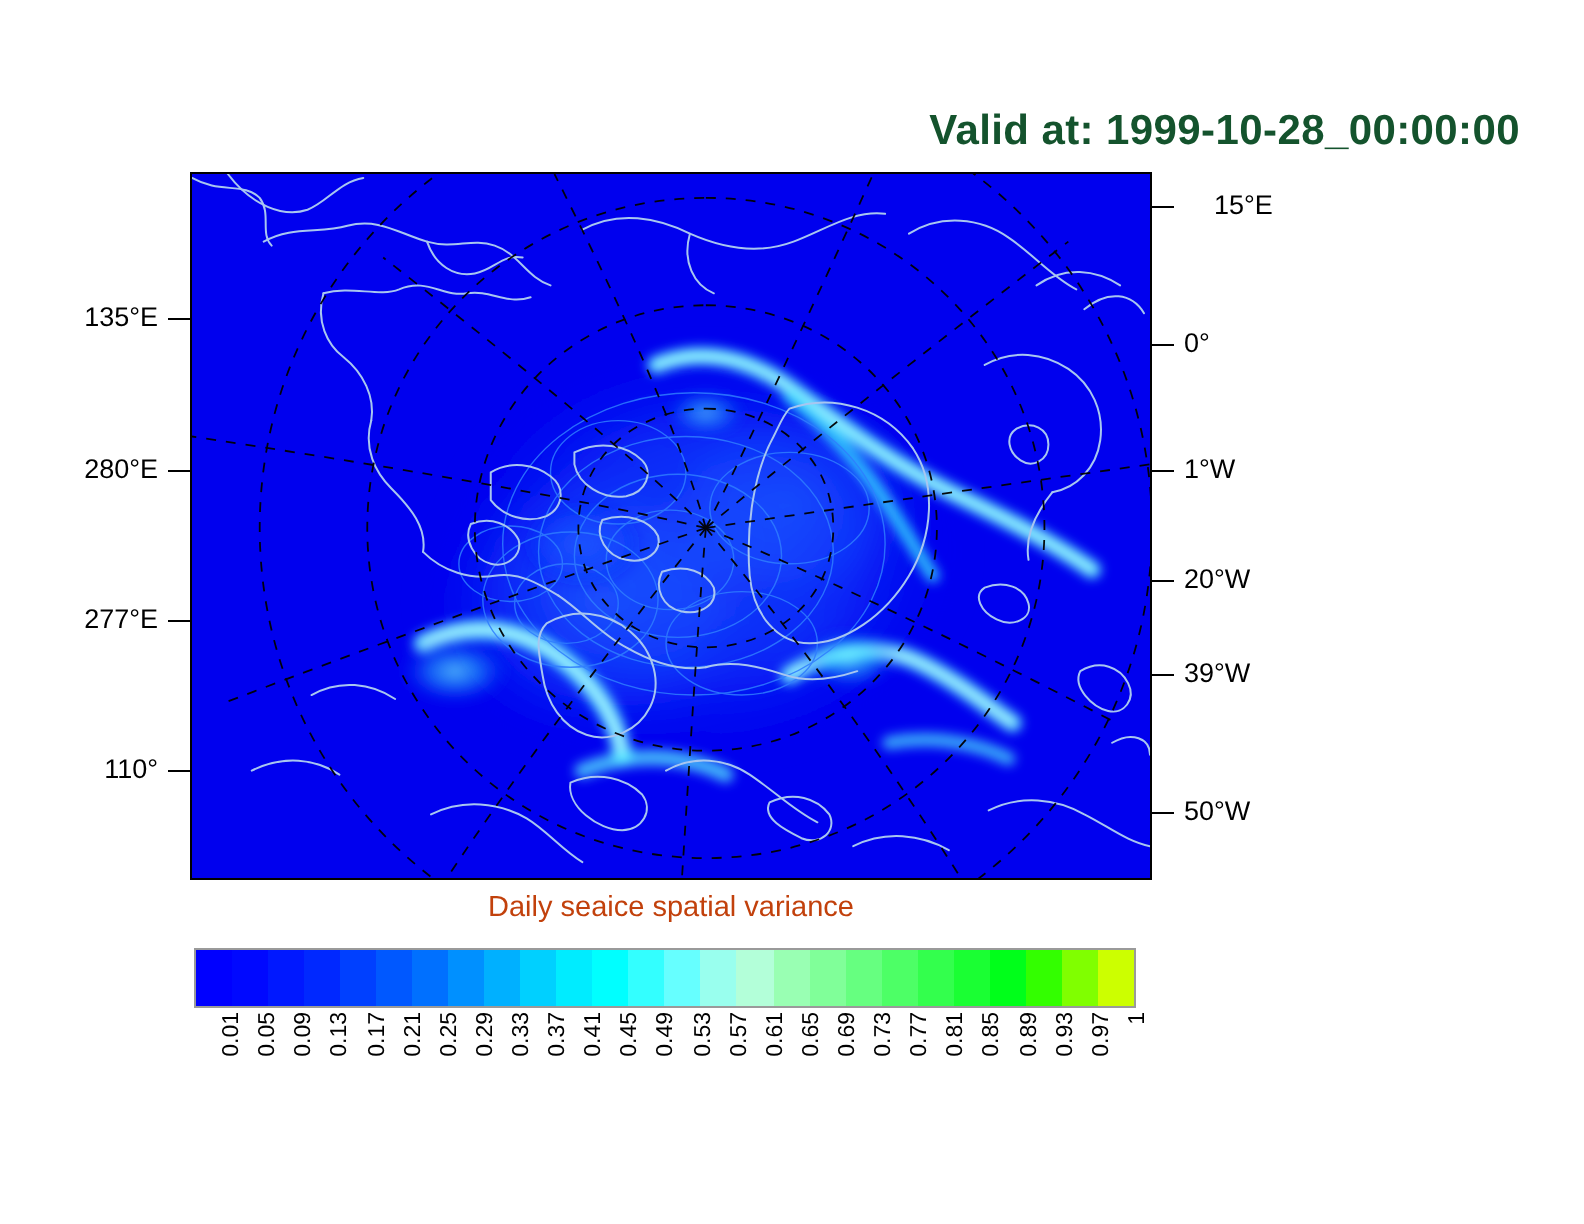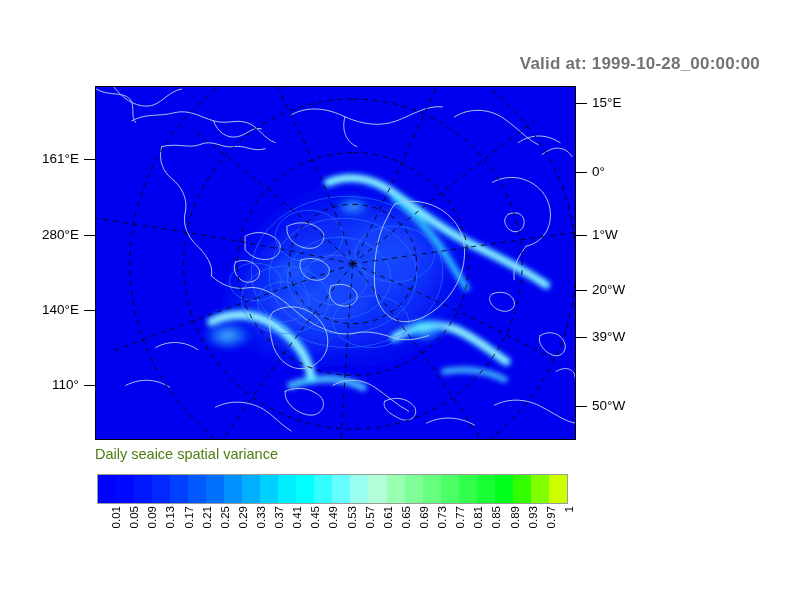--- a/index.html
+++ b/index.html
@@ -13,23 +13,23 @@
     position: relative;
     font-family: "Liberation Sans", sans-serif;
     overflow: hidden;
   }
 
   
   #plot-title {
     position: absolute;
     right: 32px;
     top: 54px;
-    font-size: 17px;
+    font-size: 21px;
     font-weight: bold;
-    color: #737373;
+    color: #14532d;
     letter-spacing: 0.2px;
     white-space: nowrap;
   }
 
   
   #map-panel {
     position: absolute;
     left: 95px;
     top: 86px;
     width: 481px;
@@ -69,23 +69,23 @@
   }
   .axis-label-left  { right: 713px; text-align: right; }
   .axis-label-right { left: 592px;  text-align: left;  }
 
   
   #map-caption {
     position: absolute;
     left: 95px;
     top: 446px;
     width: 481px;
-    text-align: left;
+    text-align: center;
     font-size: 14.5px;
-    color: #4d7c0f;
+    color: #c2410c;
   }
 
   
   #colorbar-wrap {
     position: absolute;
     left: 97px;
     top: 474px;
     width: 471px;
     height: 30px;
   }
@@ -287,35 +287,35 @@
     </svg>
   </div>
 </div>
 
 <div id="axis-left">
   <div class="tick-mark tick-left" style="top:159px;"></div>
   <div class="tick-mark tick-left" style="top:235px;"></div>
   <div class="tick-mark tick-left" style="top:310px;"></div>
   <div class="tick-mark tick-left" style="top:385px;"></div>
 
-  <div class="axis-label axis-label-left" style="top:152px;">161°E</div>
+  <div class="axis-label axis-label-left" style="top:152px;">135°E</div>
   <div class="axis-label axis-label-left" style="top:228px;">280°E</div>
-  <div class="axis-label axis-label-left" style="top:303px;">140°E</div>
+  <div class="axis-label axis-label-left" style="top:303px;">277°E</div>
   <div class="axis-label axis-label-left" style="top:378px;">110°</div>
 </div>
 
 <div id="axis-right">
   <div class="tick-mark tick-right" style="top:103px;"></div>
   <div class="tick-mark tick-right" style="top:172px;"></div>
   <div class="tick-mark tick-right" style="top:235px;"></div>
   <div class="tick-mark tick-right" style="top:290px;"></div>
   <div class="tick-mark tick-right" style="top:337px;"></div>
   <div class="tick-mark tick-right" style="top:406px;"></div>
 
-  <div class="axis-label axis-label-right" style="top:96px;">15°E</div>
+  <div class="axis-label axis-label-right" style="top:96px;margin-left:15px;">15°E</div>
   <div class="axis-label axis-label-right" style="top:165px;">0°</div>
   <div class="axis-label axis-label-right" style="top:228px;">1°W</div>
   <div class="axis-label axis-label-right" style="top:283px;">20°W</div>
   <div class="axis-label axis-label-right" style="top:330px;">39°W</div>
   <div class="axis-label axis-label-right" style="top:399px;">50°W</div>
 </div>
 
 <div id="map-caption">Daily seaice spatial variance</div>
 
 <div id="colorbar-wrap">

